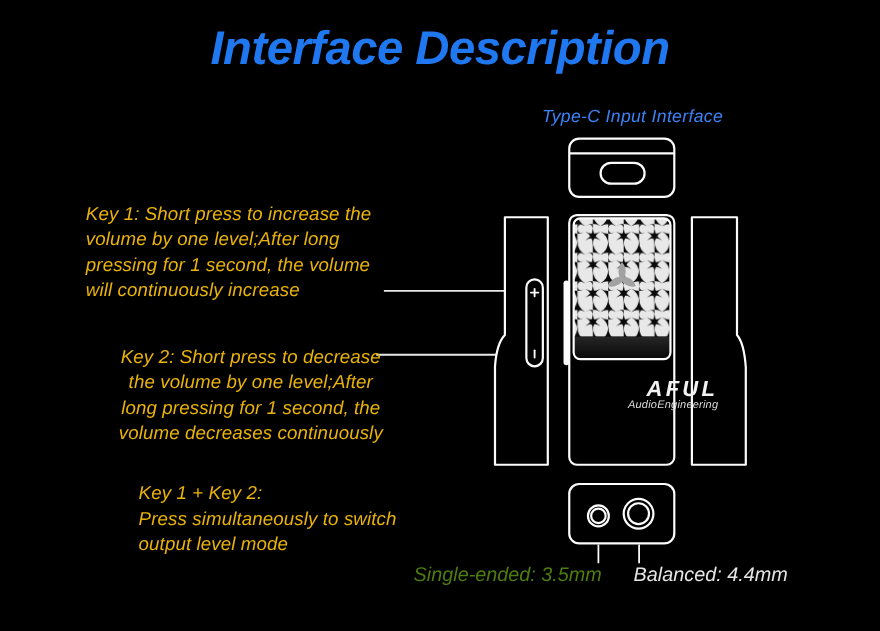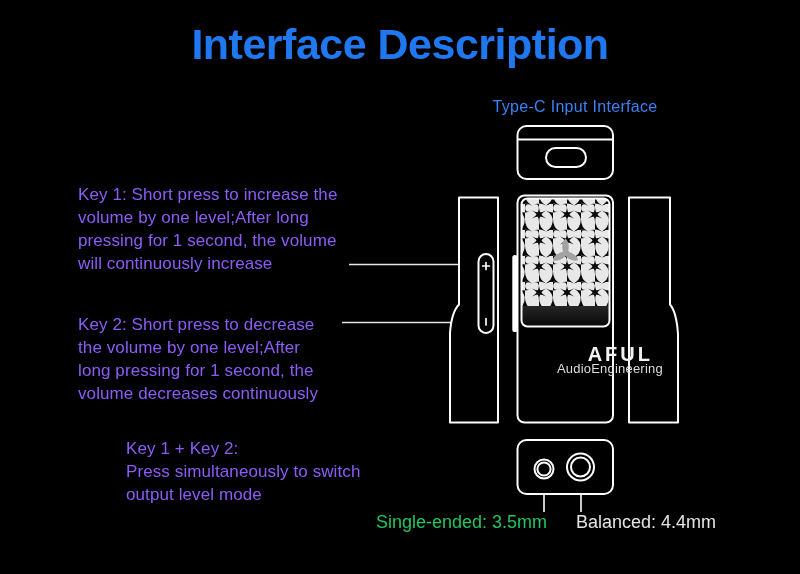--- a/index.html
+++ b/index.html
@@ -1,39 +1,39 @@
 <!DOCTYPE html>
 <html><head>
 <meta charset="utf-8">
 <style>
   html,body{margin:0;padding:0;background:#000;}
   #stage{
     position:relative;width:800px;height:574px;background:#000;overflow:hidden;
     font-family:"Liberation Sans", sans-serif;
   }
-  .abs{position:absolute;}
+  .abs{position:absolute;font-style:italic;}
   #title{
     left:0;top:20px;width:800px;text-align:center;
     font-size:43px;font-weight:800;letter-spacing:-0.5px;color:#1f78f0;
   }
   #typec-label{
     left:455px;top:98px;width:240px;text-align:center;
     font-size:16px;letter-spacing:0.3px;color:#3b82f6;
   }
   .keyblock{
-    left:78px;width:300px;color:#8b5cf6;font-size:17px;line-height:23px;
+    left:78px;width:300px;color:#eab308;font-size:17px;line-height:23px;
     white-space:pre-line;letter-spacing:0.1px;
   }
   #key1-block{top:183px;}
-  #key2-block{top:313px;}
+  #key2-block{top:313px;text-align:center;}
   #combo-block{top:437px;margin-left:48px;}
   #brand-wrap{left:517px;top:344px;width:96px;text-align:right;color:#f2f2f2;padding-left:40px;}
   #brand-name{font-size:20px;font-weight:800;letter-spacing:3px;line-height:20px;}
-  #brand-sub{font-size:13px;letter-spacing:0.2px;line-height:10px;color:#dcdcdc;}
-  #jack-label-left{left:376px;top:512px;font-size:18px;color:#22c55e;}
+  #brand-sub{font-size:10px;letter-spacing:0.2px;line-height:10px;color:#dcdcdc;}
+  #jack-label-left{left:376px;top:512px;font-size:18px;color:#4d7c0f;}
   #jack-label-right{left:576px;top:512px;font-size:18px;color:#e5e5e5;}
   svg{position:absolute;left:0;top:0;}
 </style>
 </head>
 <body>
 
 <div id="stage">
 
   <svg width="800" height="574" viewBox="0 0 800 574">
     <defs>

